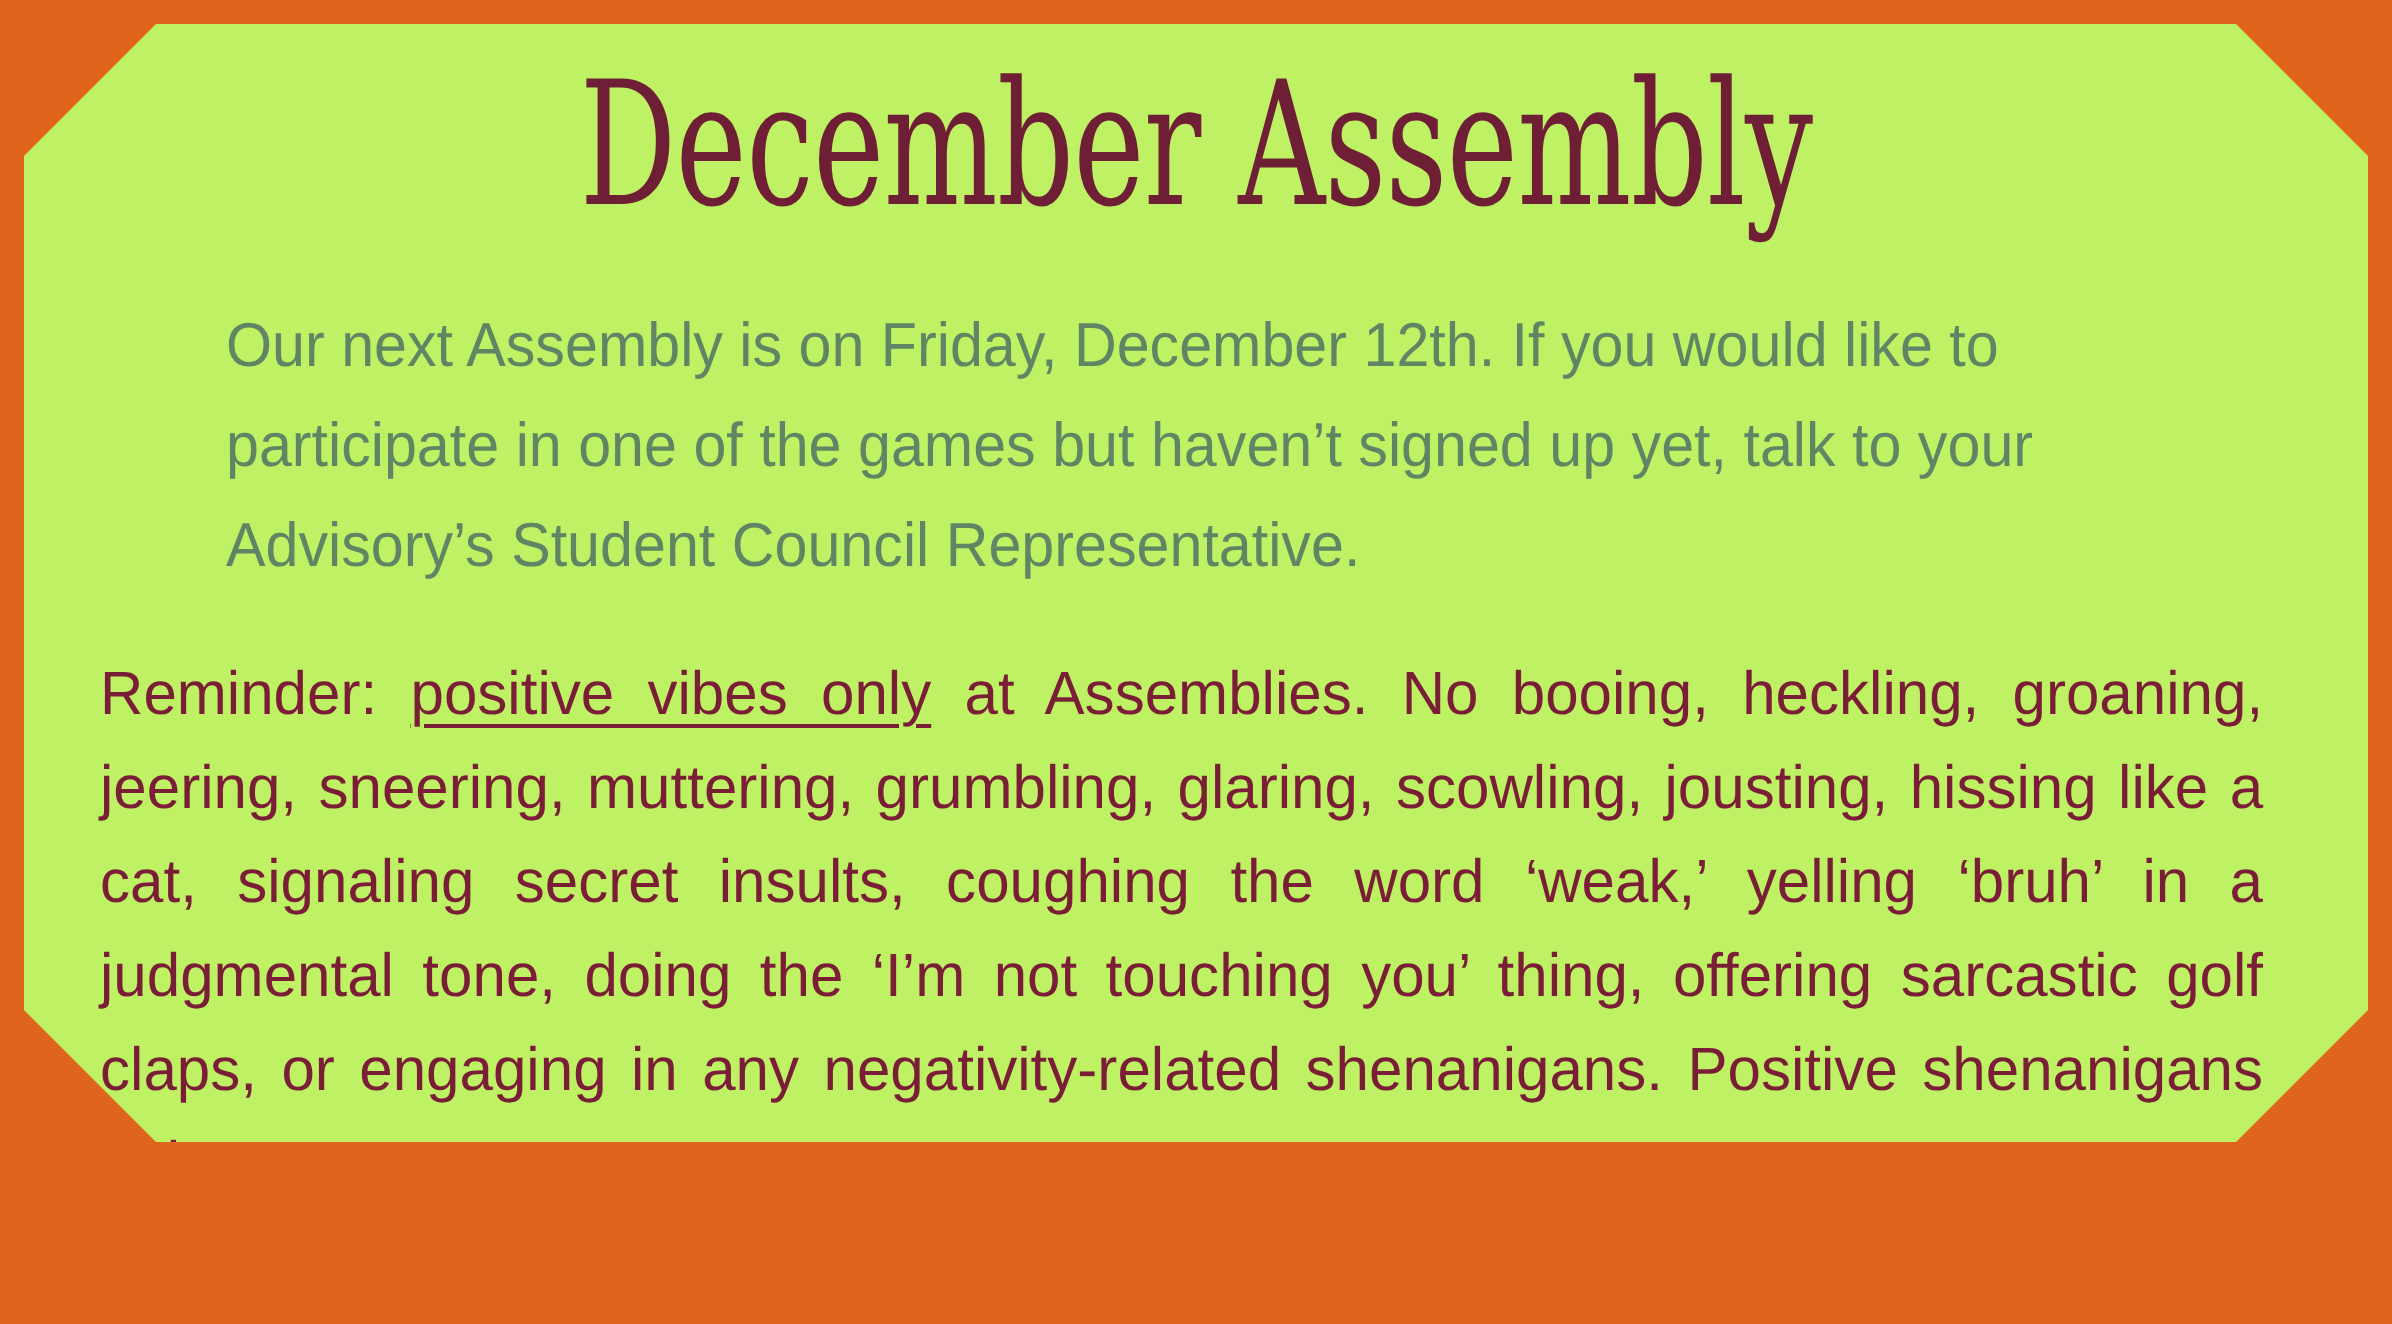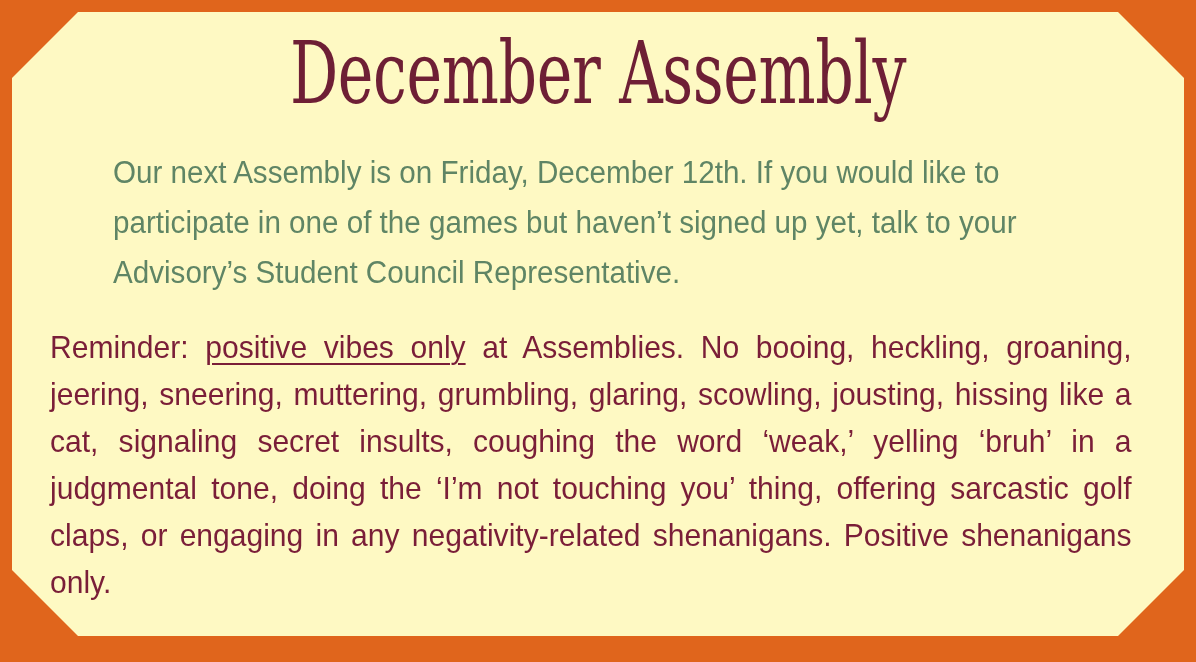--- a/index.html
+++ b/index.html
@@ -20,22 +20,22 @@
     background: #E0651C;
     box-sizing: border-box;
   }
 
   
   #card {
     position: absolute;
     left: 12px;
     top: 12px;
     width: 1172px;
-    height: 624px;
-    background: #fef9c3;
+    height: 559px;
+    background: #bef264;
     -webkit-clip-path: polygon(
         66px 0px,
         calc(100% - 66px) 0px,
         100% 66px,
         100% calc(100% - 66px),
         calc(100% - 66px) 100%,
         66px 100%,
         0px calc(100% - 66px),
         0px 66px);
     clip-path: polygon(

